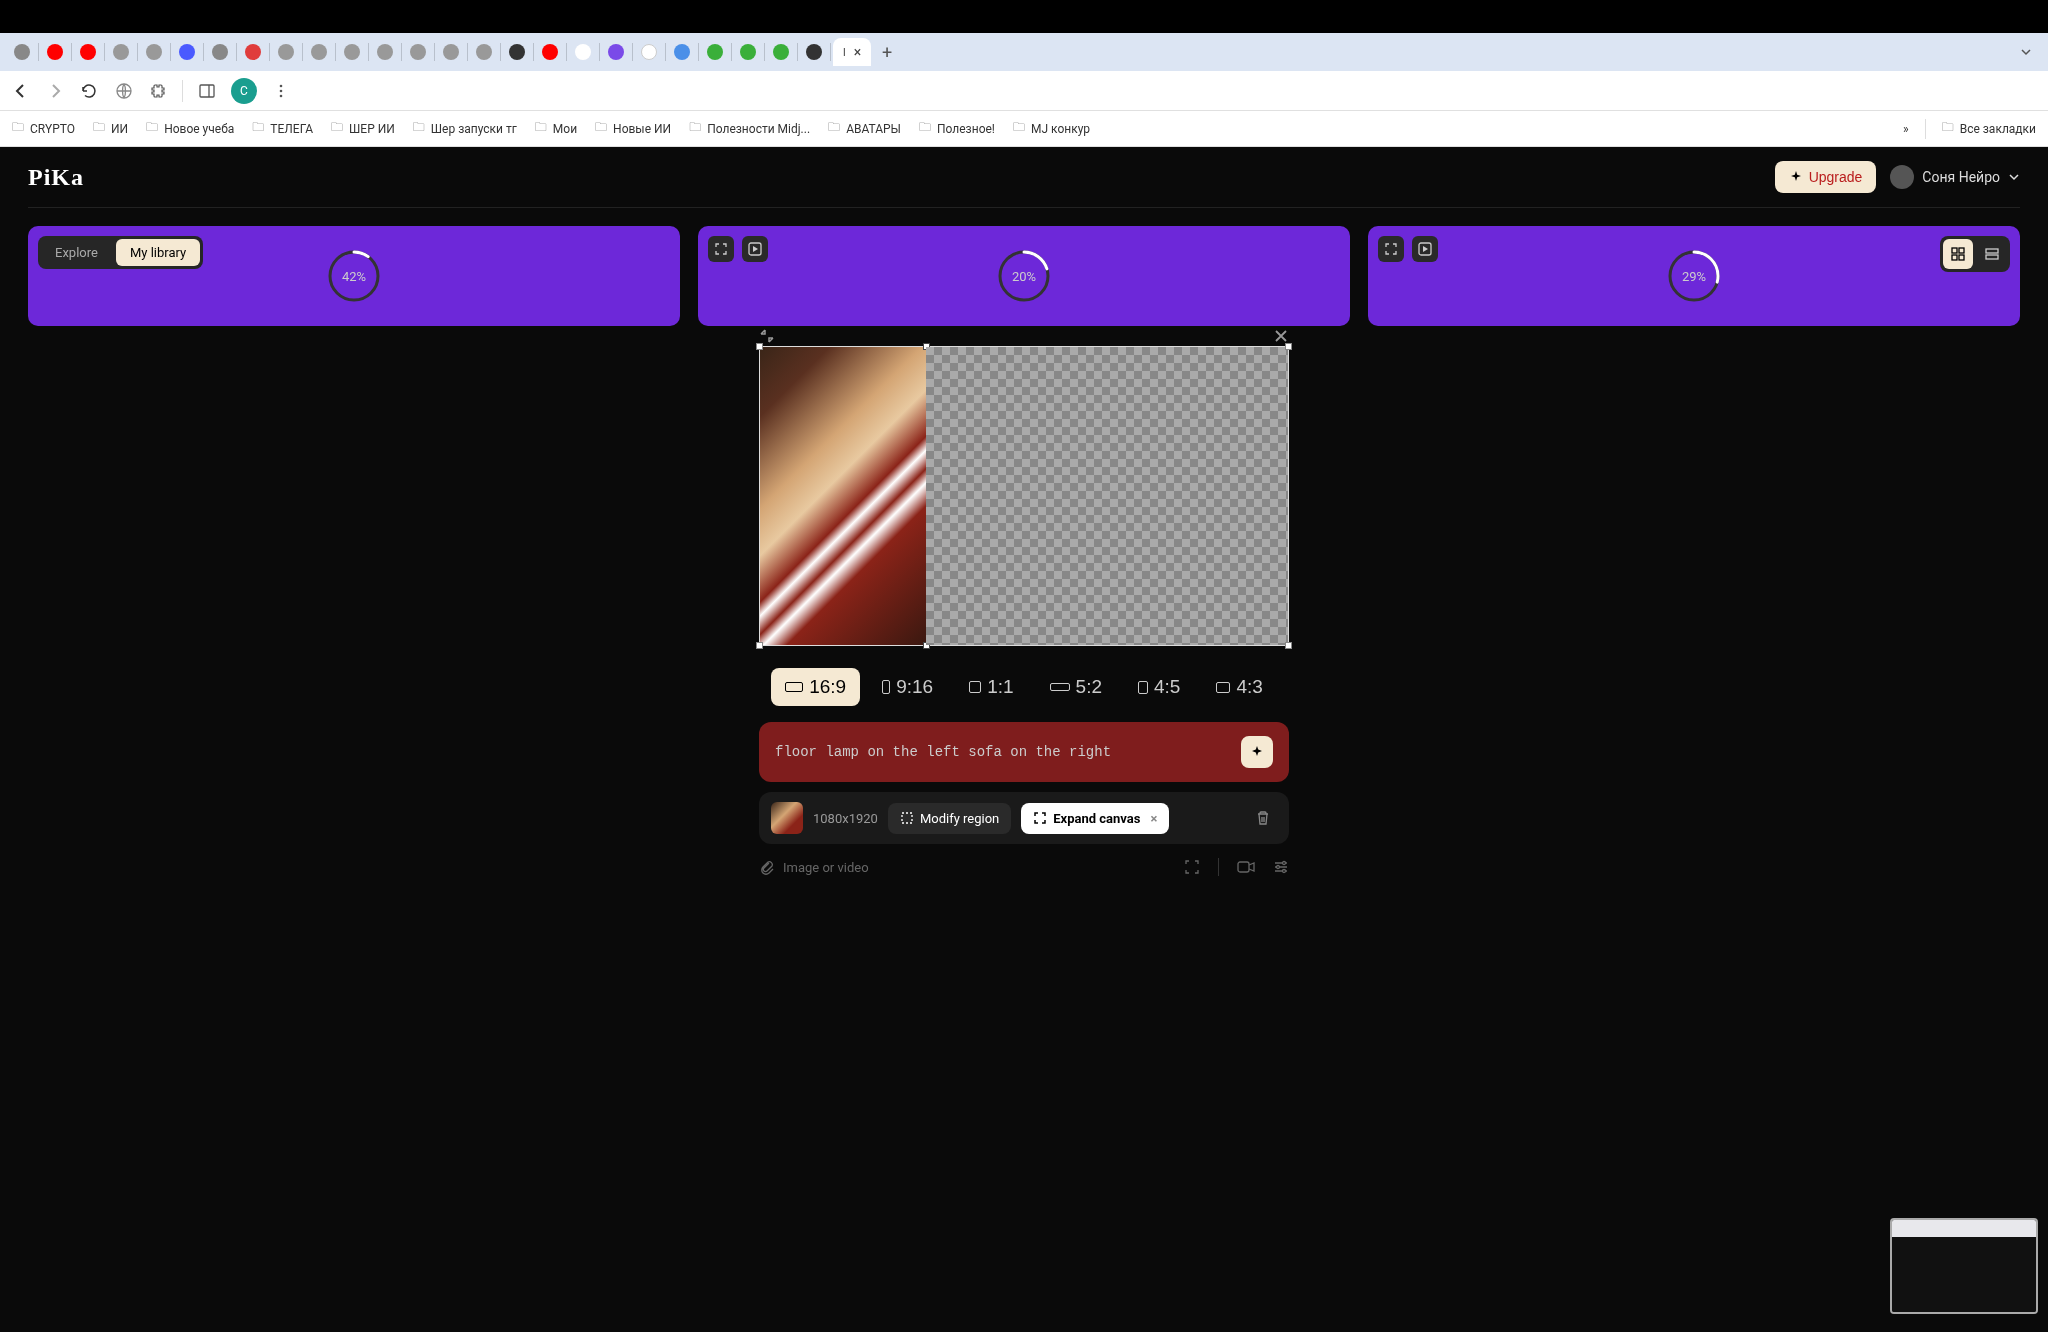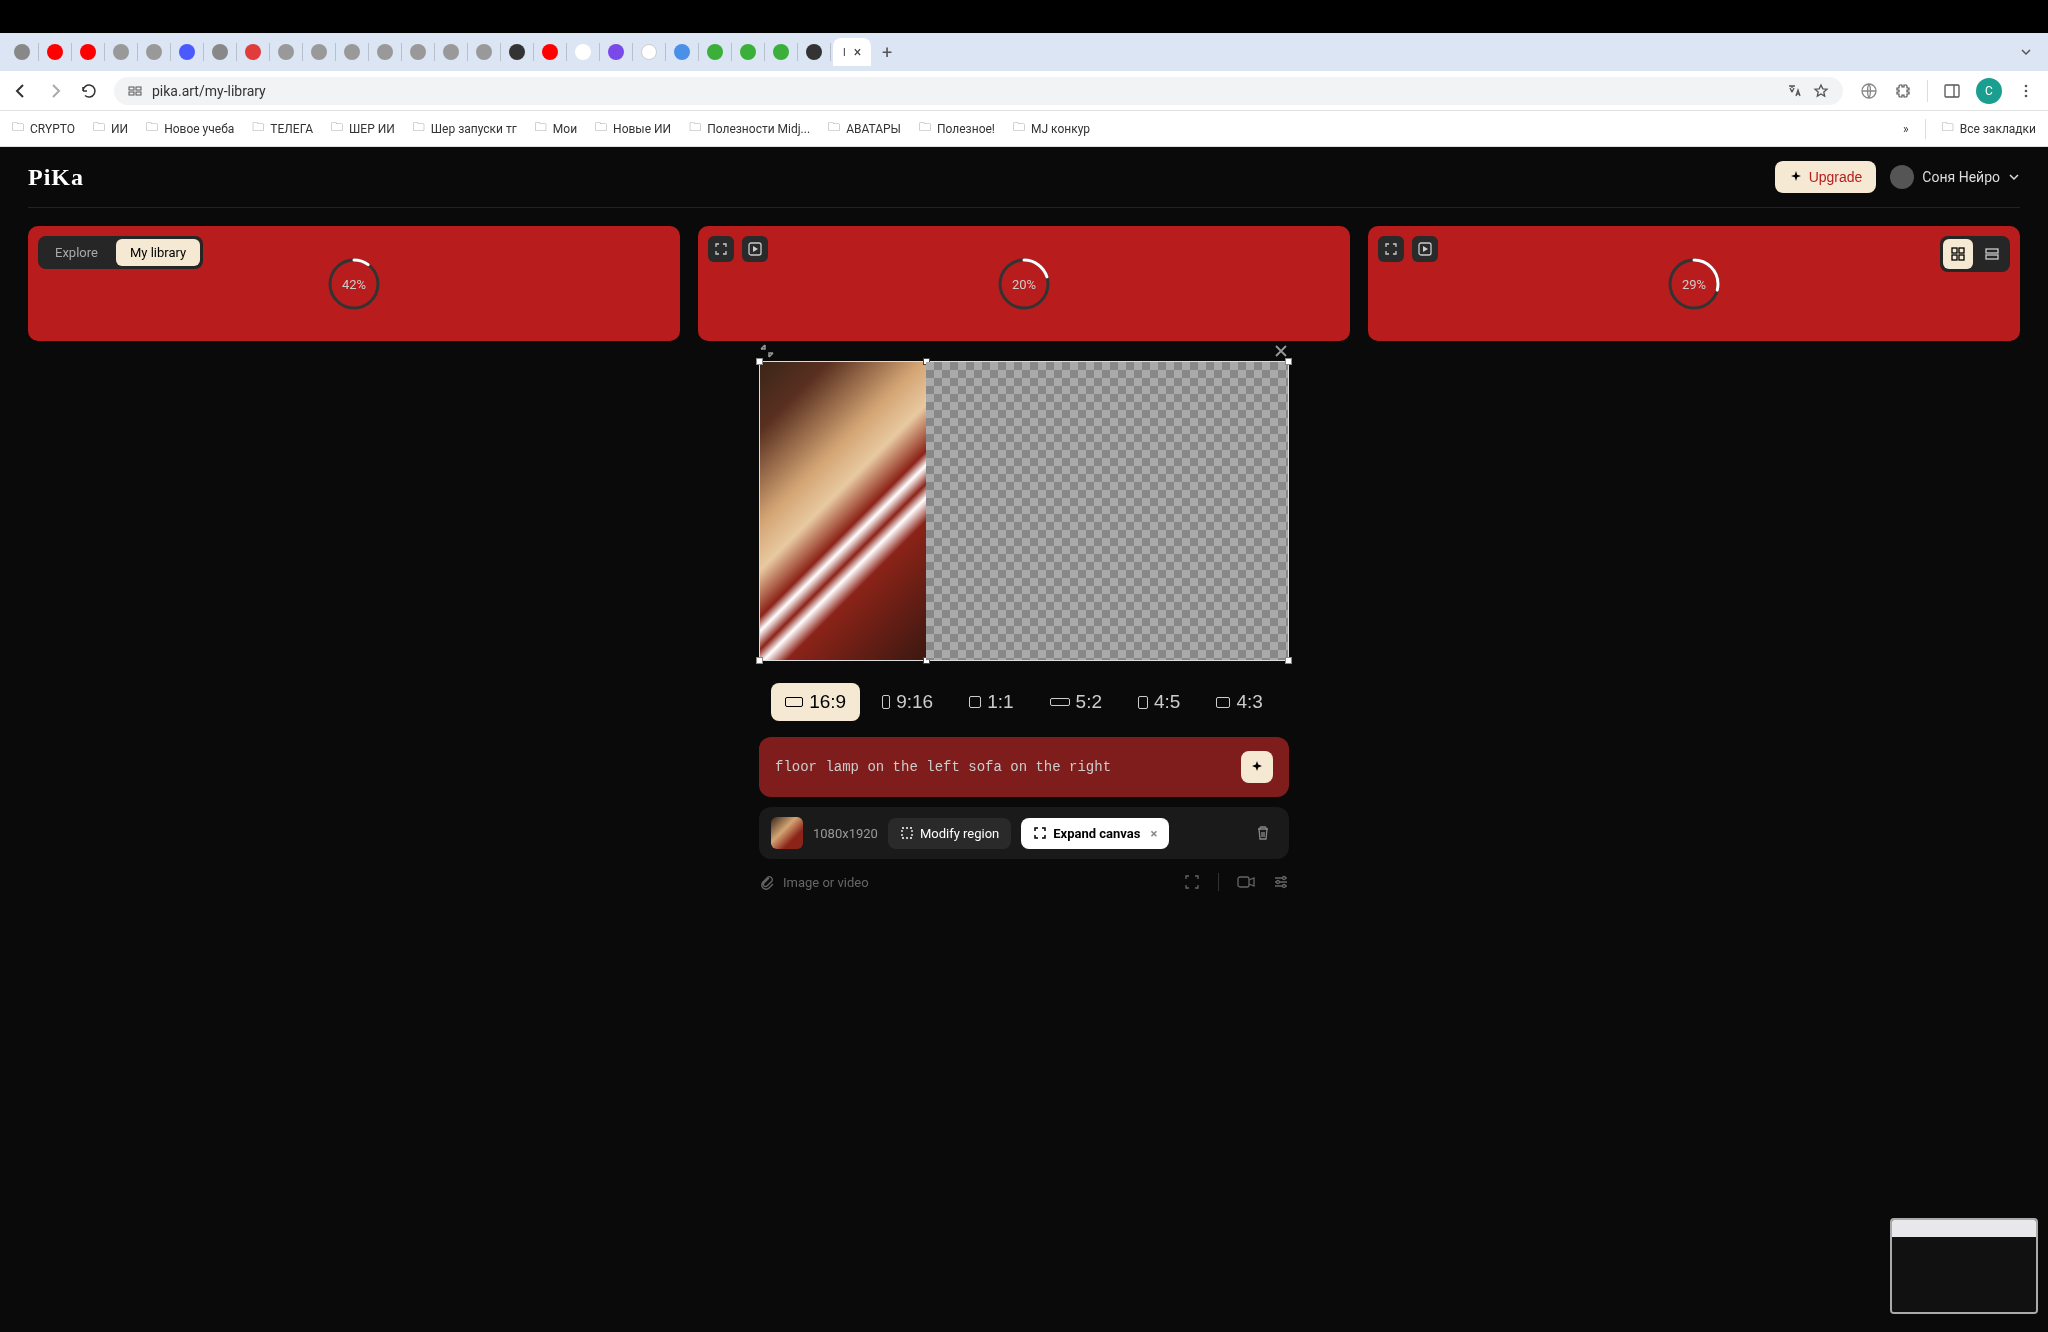--- a/index.html
+++ b/index.html
@@ -34,21 +34,21 @@
 .app-header { display: flex; align-items: center; padding: 14px 28px; gap: 0; }
 .logo { font-size: 24px; font-weight: 600; letter-spacing: 1px; font-family: Georgia, serif; }
 .header-right { margin-left: auto; display: flex; align-items: center; gap: 14px; }
 .upgrade-btn { background: #f5e9d3; color: #b91c1c; border: none; border-radius: 8px; padding: 8px 14px; font-size: 14px; font-weight: 500; display: flex; align-items: center; gap: 6px; cursor: pointer; }
 .user-menu { display: flex; align-items: center; gap: 8px; cursor: pointer; color: #ddd; font-size: 14px; }
 .user-avatar { width: 24px; height: 24px; border-radius: 50%; background: #555; }
 
 .app-divider { height: 1px; background: #222; margin: 0 28px; }
 
 .cards-row { display: flex; gap: 18px; padding: 18px 28px 0; }
-.card { flex: 1; background: #b91c1c; border-radius: 10px; height: 115px; position: relative; display: flex; align-items: center; justify-content: center; }
+.card { flex: 1; background: #6d28d9; border-radius: 10px; height: 100px; position: relative; display: flex; align-items: center; justify-content: center; }
 .card-tabs { position: absolute; top: 10px; left: 10px; display: flex; gap: 4px; background: #262626; border-radius: 8px; padding: 3px; }
 .card-tab { padding: 6px 14px; border-radius: 6px; font-size: 13px; color: #aaa; cursor: pointer; }
 .card-tab.active { background: #f5e9d3; color: #000; }
 .card-icons { position: absolute; top: 10px; left: 10px; display: flex; gap: 8px; }
 .card-icon-btn { width: 26px; height: 26px; background: #2a2a2a; border-radius: 6px; display: flex; align-items: center; justify-content: center; cursor: pointer; color: #ccc; }
 .card-view-toggle { position: absolute; top: 10px; right: 10px; display: flex; gap: 4px; background: #262626; border-radius: 8px; padding: 3px; }
 .view-btn { width: 30px; height: 30px; border-radius: 6px; display: flex; align-items: center; justify-content: center; cursor: pointer; color: #ccc; }
 .view-btn.active { background: #f5e9d3; color: #000; }
 .progress-ring { position: relative; width: 56px; height: 56px; }
 .progress-ring svg { transform: rotate(-90deg); }
@@ -229,43 +229,20 @@
   <span class="nav-btn disabled">
       <svg width="18" height="18" viewBox="0 0 18 18">
         <path d="M7 3l6 6-6 6" stroke="currentColor" fill="none" stroke-width="2"></path>
       </svg>
     </span>
   <span class="nav-btn">
       <svg width="18" height="18" viewBox="0 0 18 18">
         <path d="M3 9a6 6 0 1 1 2 4.5M3 9V5m0 4h4" stroke="currentColor" fill="none" stroke-width="1.5"></path>
       </svg>
     </span>
-  <div class="url-bar">
-    <span>
-        <svg width="14" height="14" viewBox="0 0 14 14">
-          <rect x="1" y="3" width="5" height="3" stroke="#555" fill="none"></rect>
-          <rect x="8" y="3" width="5" height="3" stroke="#555" fill="none"></rect>
-          <rect x="1" y="8" width="5" height="3" stroke="#555" fill="none"></rect>
-          <rect x="8" y="8" width="5" height="3" stroke="#555" fill="none"></rect>
-        </svg>
-      </span>
-    <span>pika.art/my-library</span>
-    <span style="margin-left:auto;display:flex;gap:10px">
-      <span>
-          <svg width="16" height="16" viewBox="0 0 16 16">
-            <path d="M2 3h6M5 3v2M3 5c1 3 3 4 3 4M7 5c-1 3-3 4-3 4M9 13l2-6 2 6M10 11h3" stroke="#555" fill="none" stroke-width="1.3"></path>
-          </svg>
-        </span>
-      <span>
-          <svg width="16" height="16" viewBox="0 0 16 16">
-            <path d="M8 2l1.8 3.8 4.2.4-3.2 2.8.9 4.1L8 11l-3.7 2.1.9-4.1L2 6.2l4.2-.4z" stroke="#555" fill="none" stroke-width="1.3"></path>
-          </svg>
-        </span>
-    </span>
-  </div>
   <div class="toolbar-icons">
     <span class="toolbar-icon">
         <svg width="18" height="18" viewBox="0 0 18 18">
           <circle cx="9" cy="9" r="7" stroke="#888" fill="none" stroke-width="1.3"></circle>
           <path d="M2 9h14M9 2c2 3 2 11 0 14M9 2c-2 3-2 11 0 14" stroke="#888" fill="none" stroke-width="1.3"></path>
         </svg>
       </span>
     <span class="toolbar-icon">
         <svg width="18" height="18" viewBox="0 0 18 18">
           <path d="M6 3h2v2h2V3h2a1 1 0 0 1 1 1v2h2v2h-2v2h2v2h-2v2a1 1 0 0 1-1 1h-2v-2H8v2H6a1 1 0 0 1-1-1v-2H3v-2h2V8H3V6h2V4a1 1 0 0 1 1-1z" stroke="#555" fill="none" stroke-width="1.2"></path>

